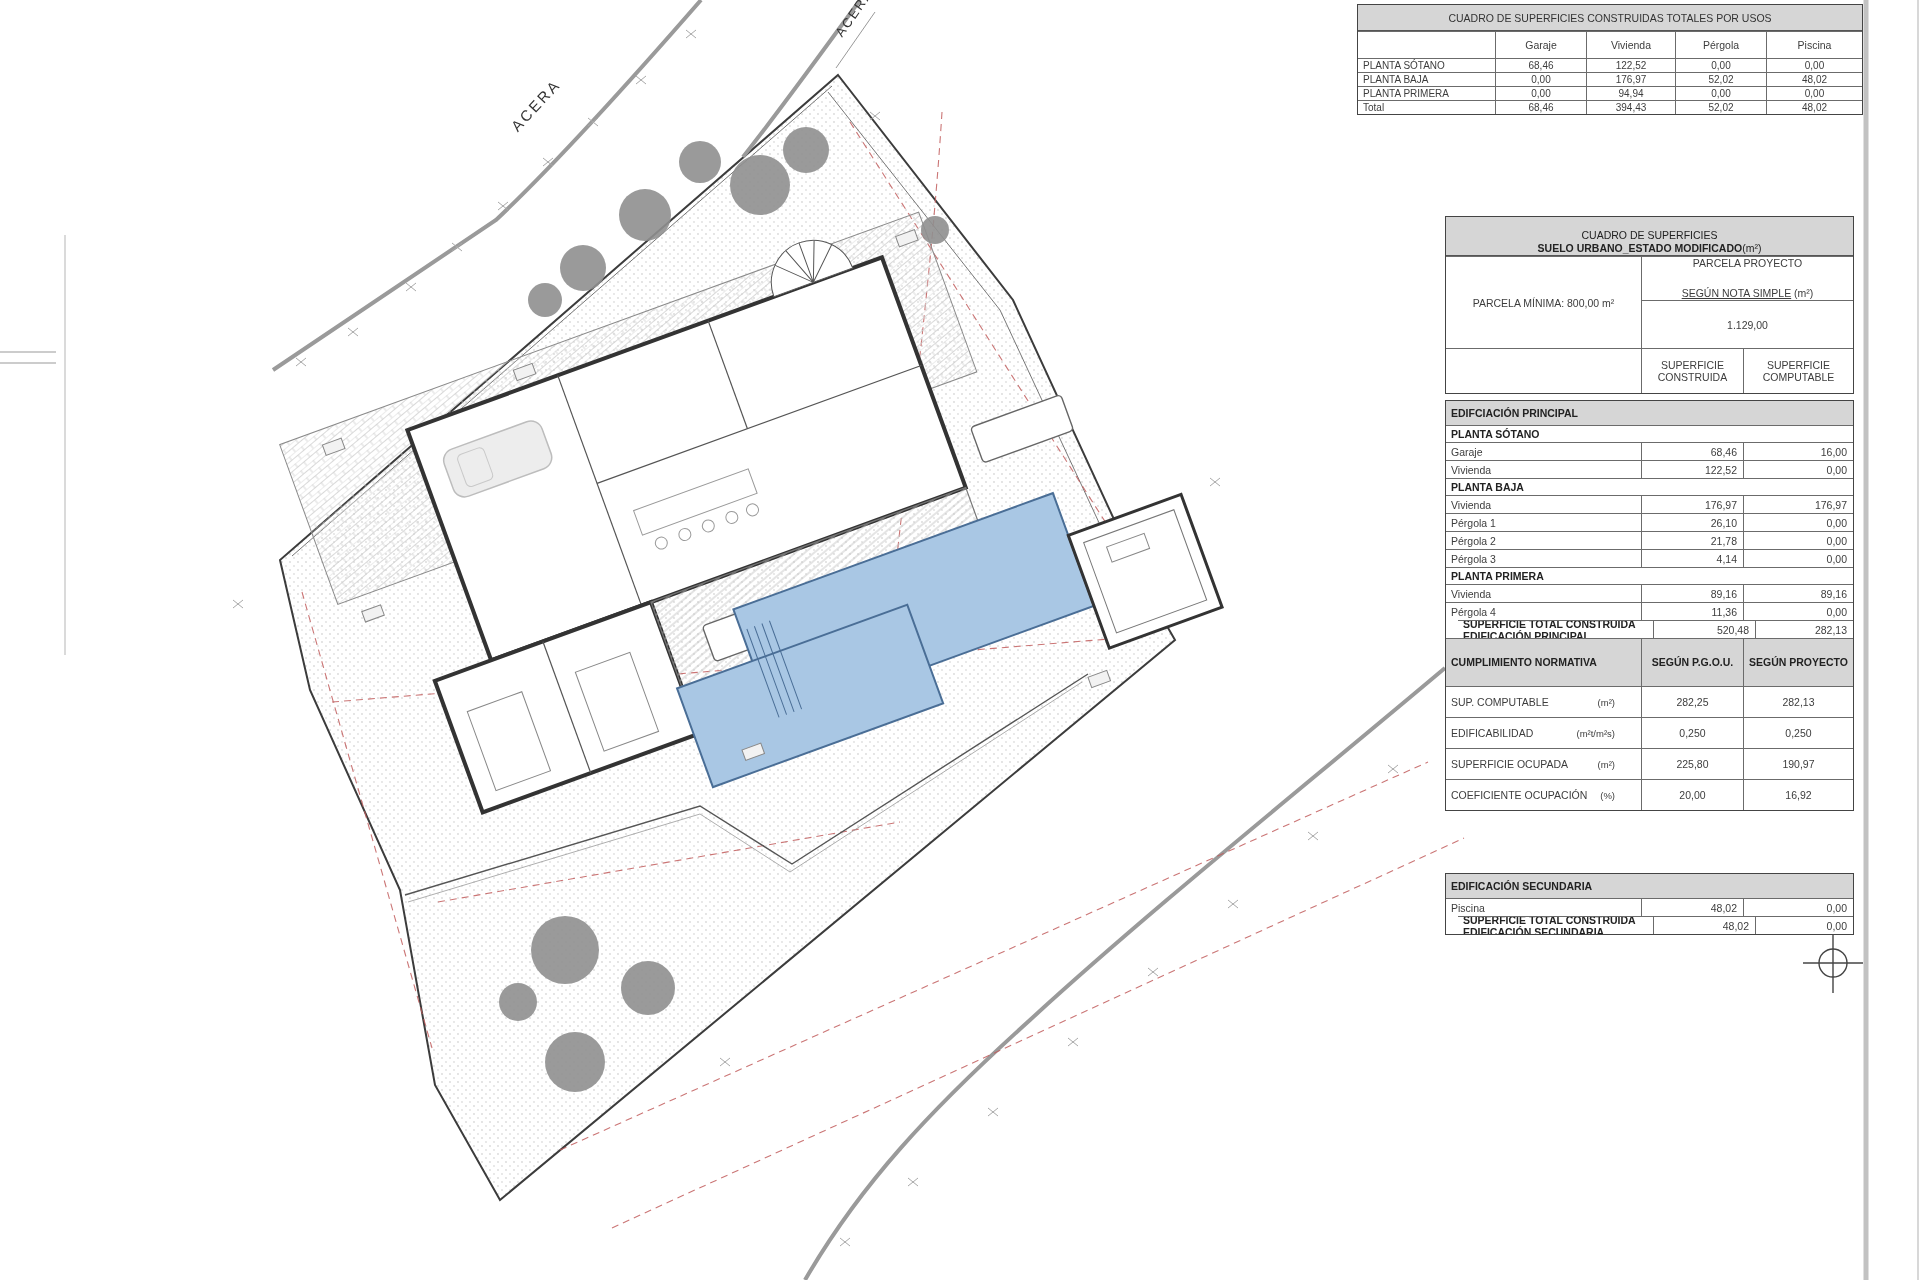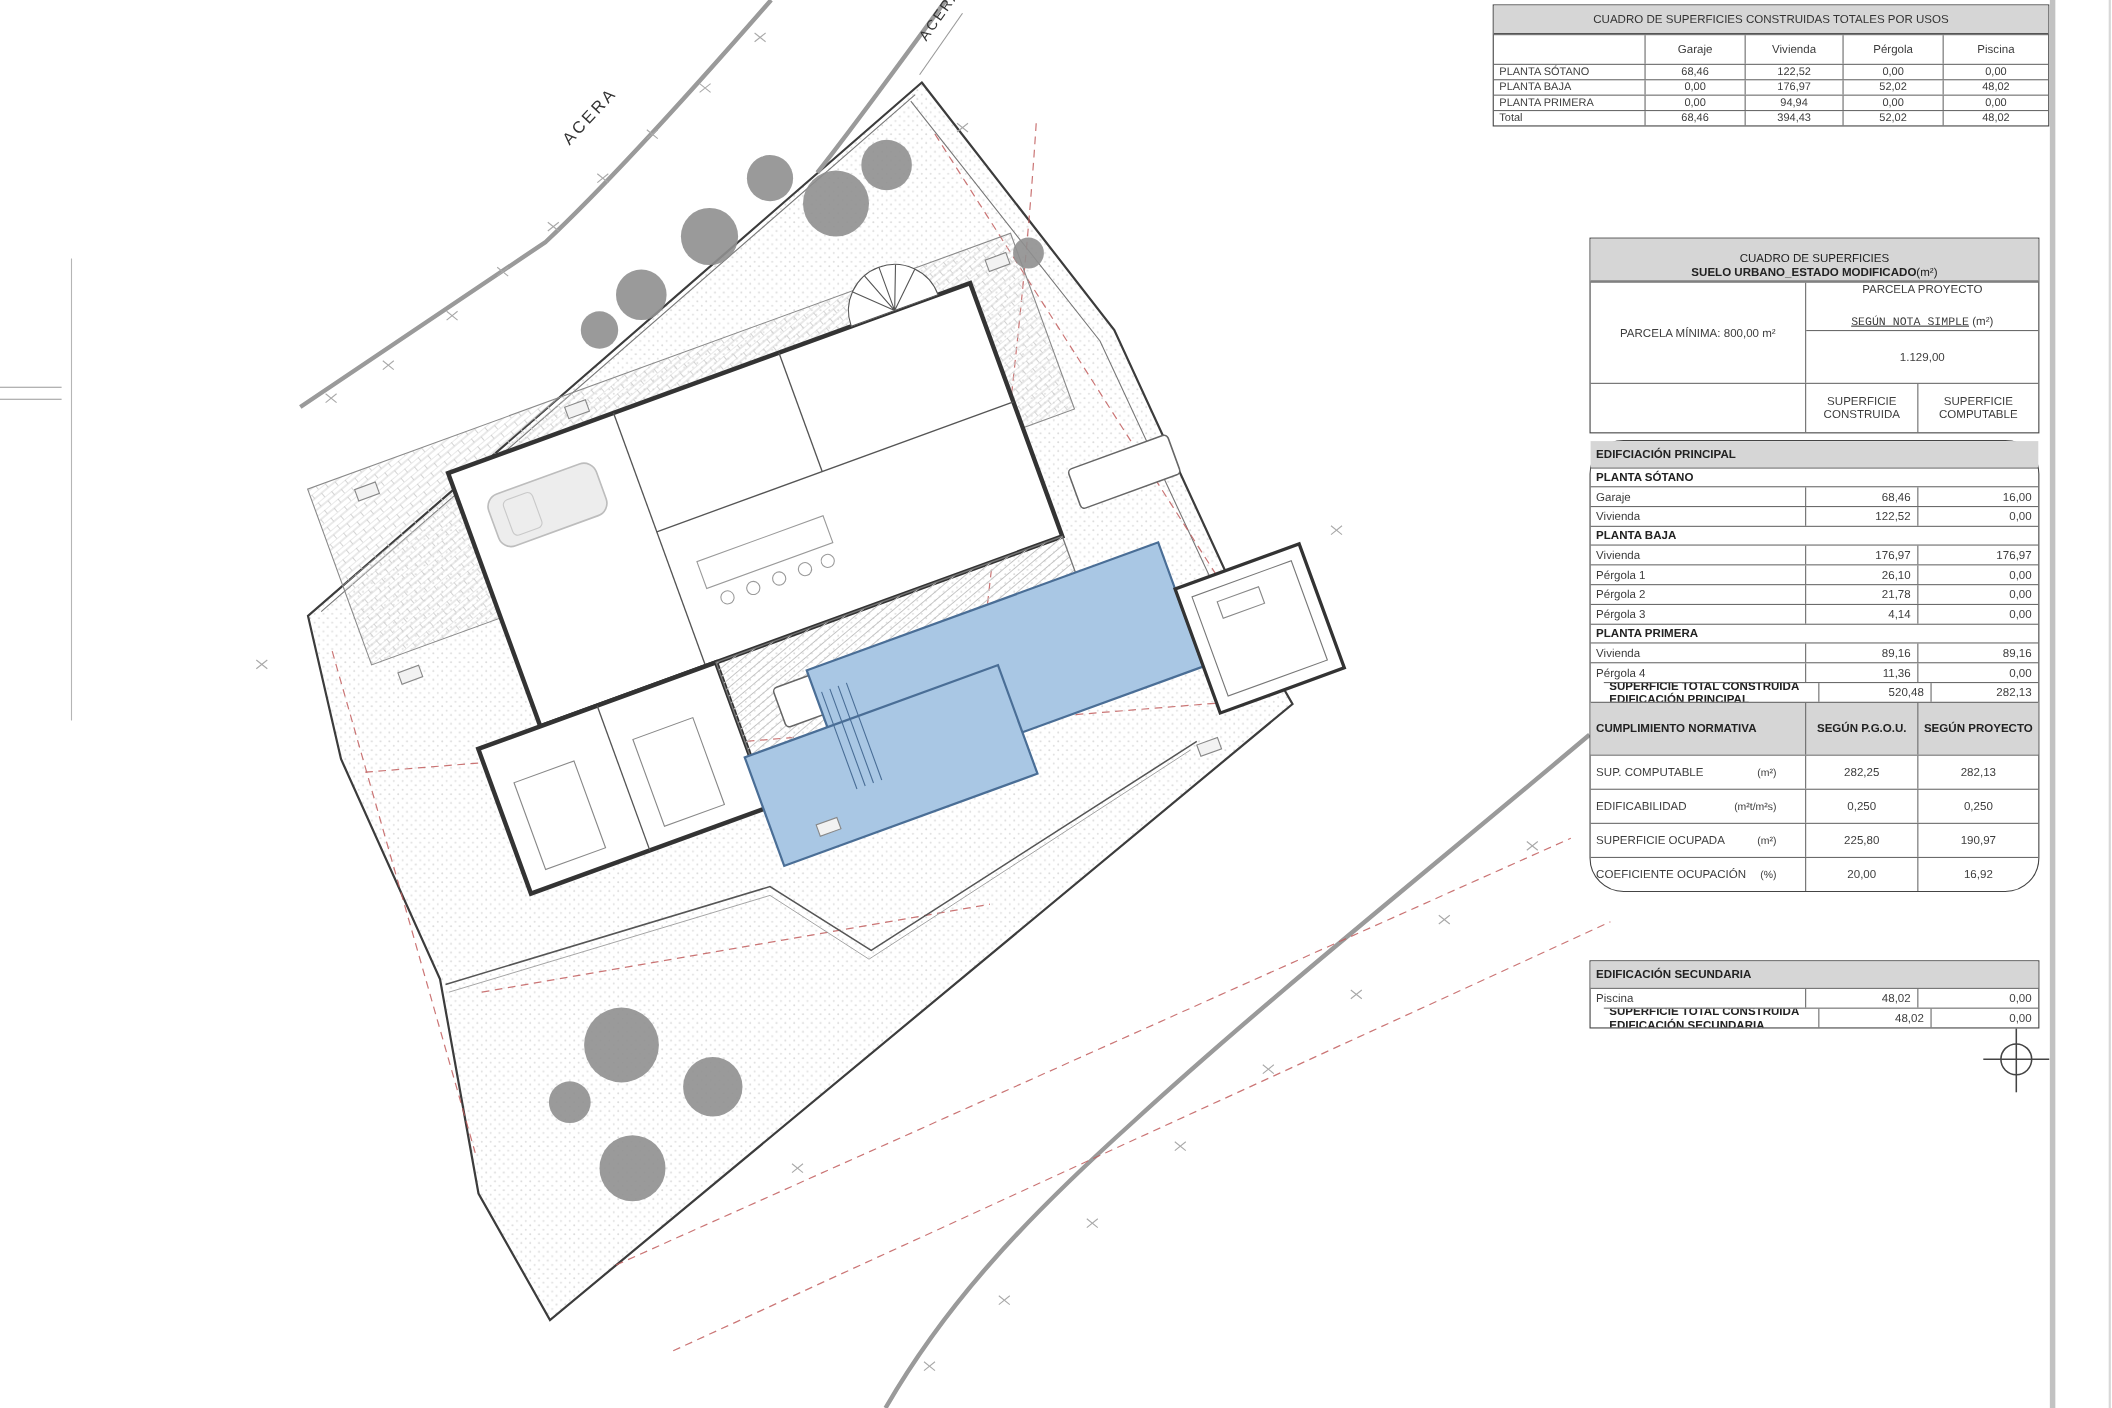--- a/index.html
+++ b/index.html
@@ -33,22 +33,22 @@
   .t2 .row{grid-template-columns:195px 102px 1fr;}
   #t2a{top:216px;}
   #t2a .title{min-height:38px;display:flex;flex-direction:column;align-items:center;justify-content:flex-end;
               background:#d6d6d6;border-bottom:1px solid #555;line-height:13px;color:#222;}
   #t2a .parc{grid-template-columns:195px 1fr;height:92px;}
   #t2a .parc .right{display:flex;flex-direction:column;}
   #t2a .parc .right .top{height:43px;border-bottom:1px solid #6b6b6b;display:flex;flex-direction:column;
                          align-items:center;justify-content:space-between;line-height:13px;}
   #t2a .parc .right .bot{flex:1;display:flex;align-items:center;justify-content:center;}
   #t2a .hd{height:45px;line-height:12.5px;}
-  .und{text-decoration:underline;font-family:Liberation Mono, monospace;}
-  #t2b{top:400px;border-radius:31px;}
+  .und{text-decoration:underline;}
+  #t2b{top:400px;}
   #t2c{top:873px;}
   .sec{height:24px;}
   .sec .cell{font-weight:bold;color:#222;}
   .sub{height:17px;}
   .dr2{height:18px;}
   .tot{height:18px;line-height:12px;margin-left:12px;}
   .nhd{height:48px;line-height:12.5px;}
   .nrm{height:31px;}
   .unit{margin-left:auto;padding-right:26px;font-size:9.5px;}
 </style>

